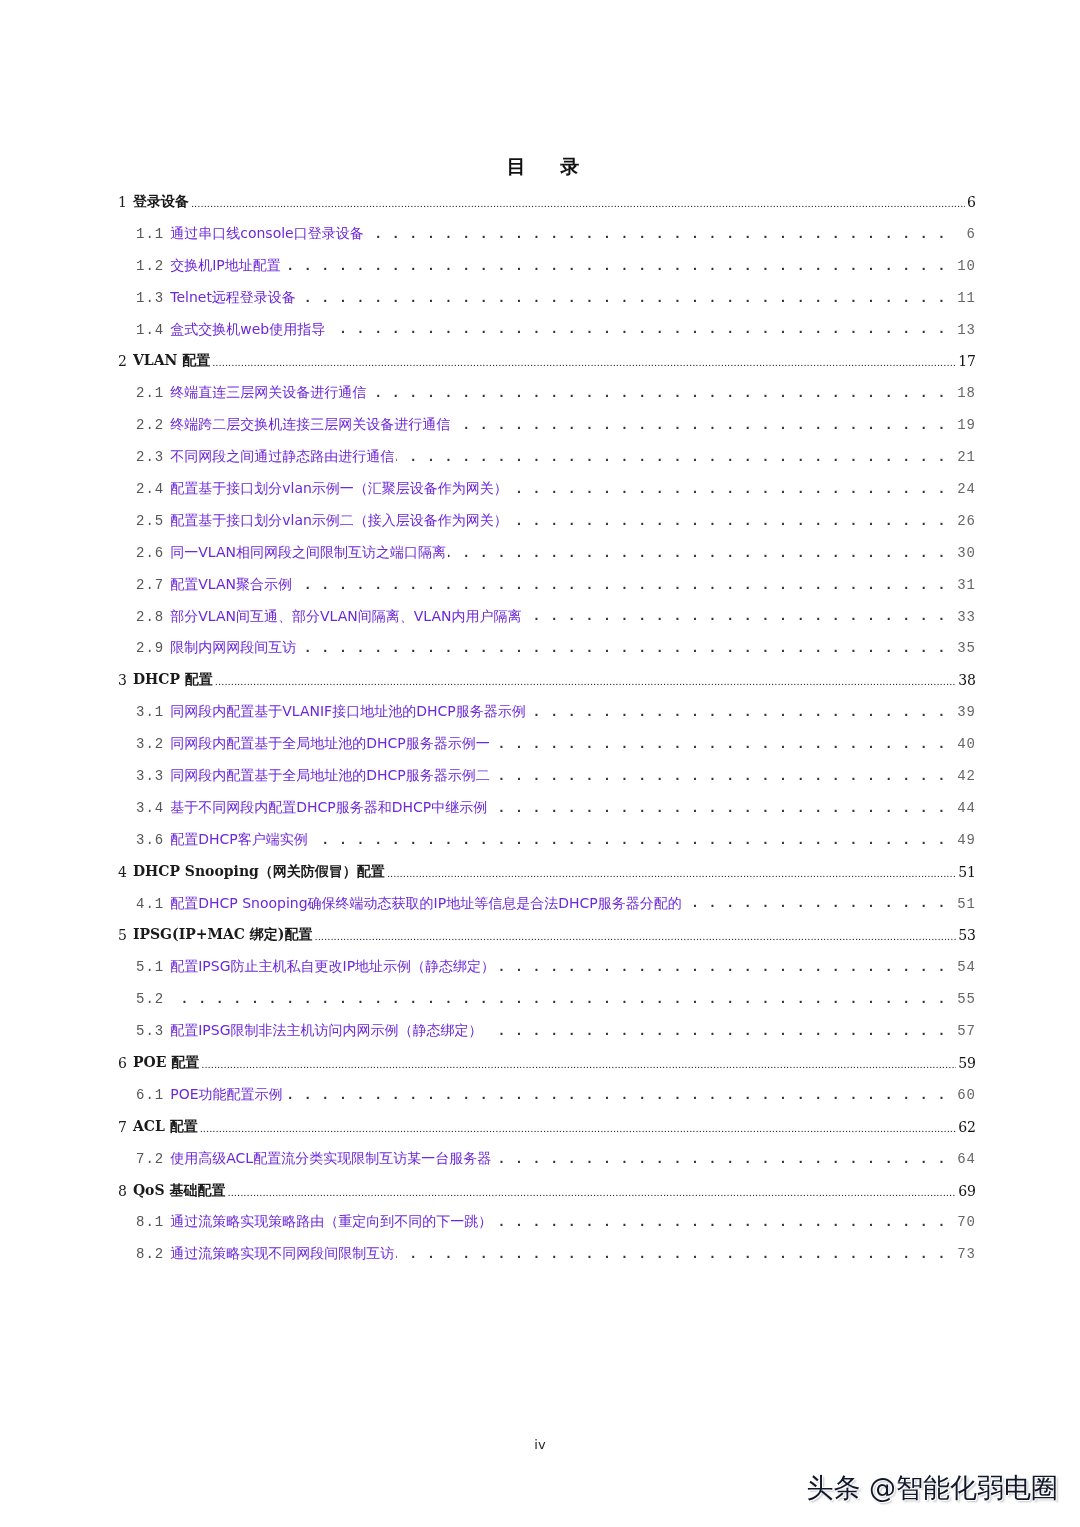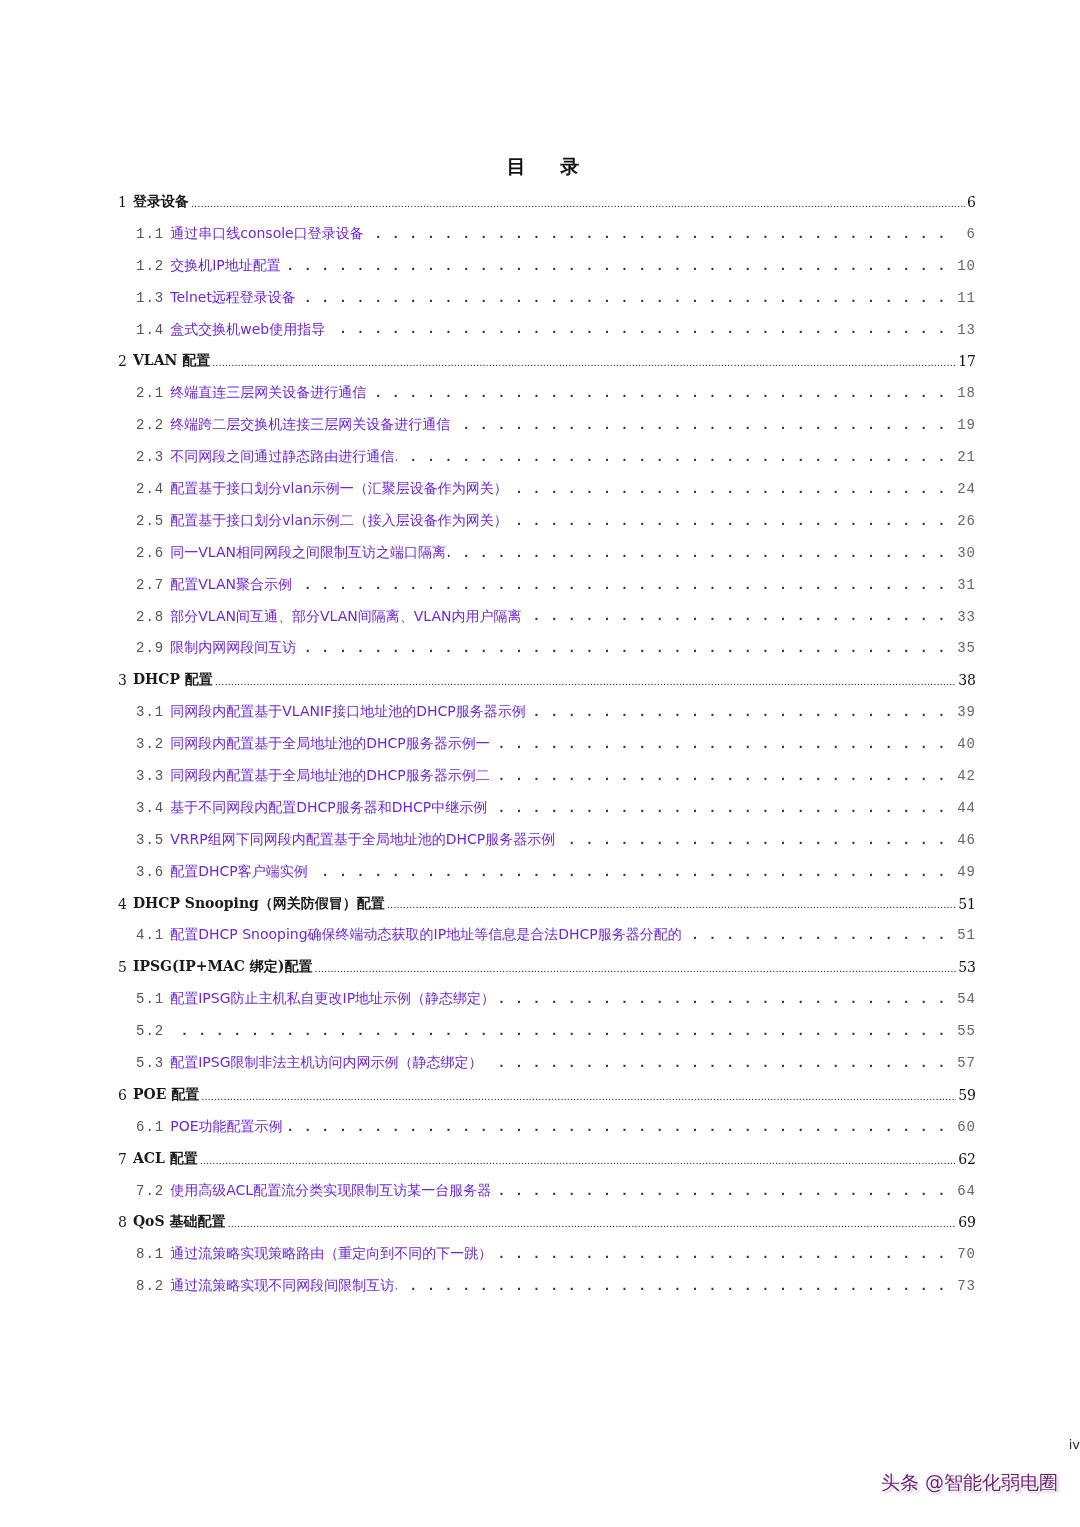--- a/index.html
+++ b/index.html
@@ -111,32 +111,32 @@
       font-size: 14px;
       color: #666;
       letter-spacing: 1px;
       width: 28px;
     }
     .page-footer {
       position: absolute;
       top: 1437px;
       left: 0;
       width: 1080px;
-      text-align: right;
+      text-align: center;
       font-family: "DejaVu Sans", sans-serif;
       font-size: 13px;
       color: #222;
     }
     .watermark {
       position: absolute;
       top: 1470px;
       right: 22px;
       font-family: "DejaVu Sans", sans-serif;
-      font-size: 19px;
-      color: #701a75;
+      font-size: 27px;
+      color: #0f172a;
       text-shadow: 1px 1px 0 #fff, -1px -1px 0 #fff, 2px 2px 2px rgba(0,0,0,0.25);
       letter-spacing: 0px;
     }
   </style>
 </head>
 <body>
 
 <div class="page-title">目 录</div>
 
 <div class="toc" id="toc">
@@ -254,26 +254,20 @@
       <span class="toc-leader"></span>
       <span class="toc-page">42</span>
     </div>
     <div class="toc-row level2">
       <span class="toc-num">3.4</span>
       <span class="toc-text">基于不同网段内配置DHCP服务器和DHCP中继示例</span>
       <span class="toc-leader"></span>
       <span class="toc-page">44</span>
     </div>
     <div class="toc-row level2">
-      <span class="toc-num">3.5</span>
-      <span class="toc-text">VRRP组网下同网段内配置基于全局地址池的DHCP服务器示例</span>
-      <span class="toc-leader"></span>
-      <span class="toc-page">46</span>
-    </div>
-    <div class="toc-row level2">
       <span class="toc-num">3.6</span>
       <span class="toc-text">配置DHCP客户端实例</span>
       <span class="toc-leader"></span>
       <span class="toc-page">49</span>
     </div>
     <div class="toc-row level1">
       <span class="toc-num">4</span>
       <span class="toc-text">DHCP Snooping（网关防假冒）配置</span>
       <span class="toc-leader"></span>
       <span class="toc-page">51</span>

